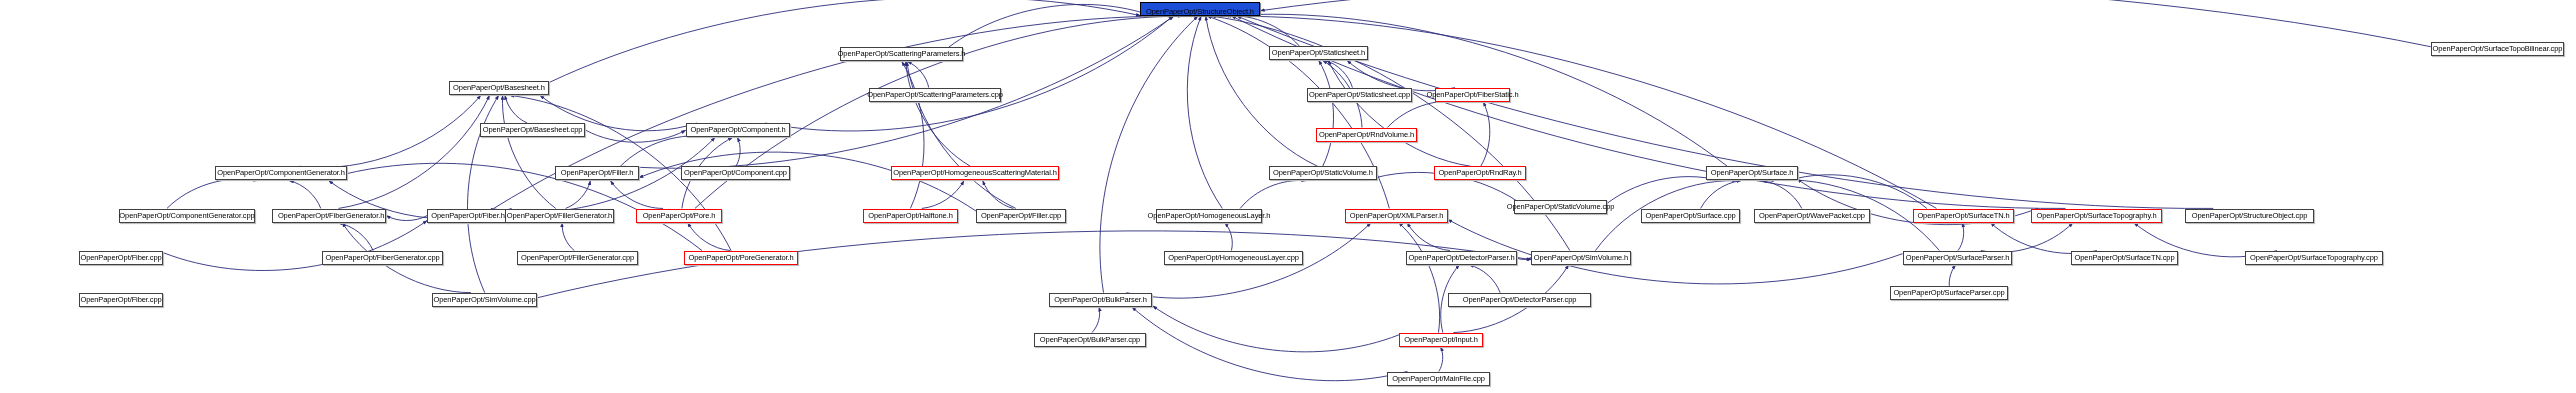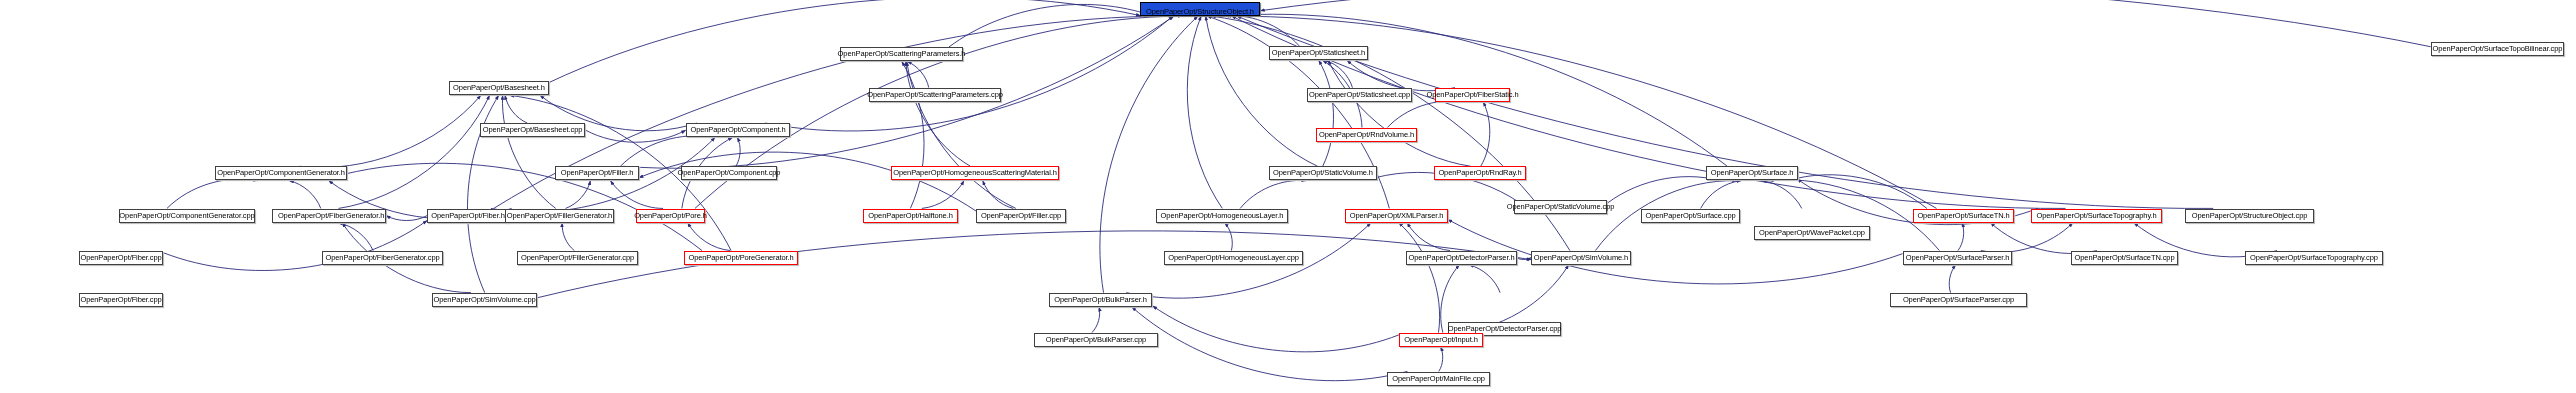--- a/index.html
+++ b/index.html
@@ -185,21 +185,21 @@
       </div>
       <div class="node red" style="left: 1316px; top: 128px; width: 101px;">
         <span class="lbl">OpenPaperOpt/RndVolume.h</span>
       </div>
       <div class="node plain" style="left: 215px; top: 166px; width: 132px;">
         <span class="lbl">OpenPaperOpt/ComponentGenerator.h</span>
       </div>
       <div class="node plain" style="left: 555px; top: 166px; width: 84px;">
         <span class="lbl">OpenPaperOpt/Filler.h</span>
       </div>
-      <div class="node grey" style="left: 681px; top: 166px; width: 96px;">
+      <div class="node grey" style="left: 681px; top: 166px; width: 109px;">
         <span class="lbl">OpenPaperOpt/Component.cpp</span>
       </div>
       <div class="node red" style="left: 891px; top: 166px; width: 168px;">
         <span class="lbl">OpenPaperOpt/HomogeneousScatteringMaterial.h</span>
       </div>
       <div class="node plain" style="left: 1269px; top: 166px; width: 108px;">
         <span class="lbl">OpenPaperOpt/StaticVolume.h</span>
       </div>
       <div class="node red" style="left: 1434px; top: 166px; width: 92px;">
         <span class="lbl">OpenPaperOpt/RndRay.h</span>
@@ -212,42 +212,42 @@
       </div>
       <div class="node plain" style="left: 272px; top: 209px; width: 114px; padding-left: 8px;">
         <span class="lbl">OpenPaperOpt/FiberGenerator.h</span>
       </div>
       <div class="node plain" style="left: 427px; top: 209px; width: 82px;">
         <span class="lbl">OpenPaperOpt/Fiber.h</span>
       </div>
       <div class="node plain" style="left: 505px; top: 209px; width: 109px;">
         <span class="lbl">OpenPaperOpt/FillerGenerator.h</span>
       </div>
-      <div class="node red" style="left: 636px; top: 209px; width: 69px; text-align: center;">
+      <div class="node red" style="left: 636px; top: 209px; width: 86px; text-align: center;">
         <span class="lbl">OpenPaperOpt/Pore.h</span>
       </div>
       <div class="node red" style="left: 863px; top: 209px; width: 95px;">
         <span class="lbl">OpenPaperOpt/Halftone.h</span>
       </div>
       <div class="node grey" style="left: 976px; top: 209px; width: 90px;">
         <span class="lbl">OpenPaperOpt/Filler.cpp</span>
       </div>
-      <div class="node plain" style="left: 1156px; top: 209px; width: 132px;">
+      <div class="node plain" style="left: 1156px; top: 209px; width: 106px;">
         <span class="lbl">OpenPaperOpt/HomogeneousLayer.h</span>
       </div>
       <div class="node red" style="left: 1345px; top: 209px; width: 103px;">
         <span class="lbl">OpenPaperOpt/XMLParser.h</span>
       </div>
       <div class="node plain" style="left: 1514px; top: 200px; width: 93px;">
         <span class="lbl">OpenPaperOpt/StaticVolume.cpp</span>
       </div>
       <div class="node plain" style="left: 1641px; top: 209px; width: 99px;">
         <span class="lbl">OpenPaperOpt/Surface.cpp</span>
       </div>
-      <div class="node plain" style="left: 1754px; top: 209px; width: 116px; margin-top: 17px;">
+      <div class="node plain" style="left: 1754px; top: 209px; width: 116px;">
         <span class="lbl">OpenPaperOpt/WavePacket.cpp</span>
       </div>
       <div class="node red" style="left: 1913px; top: 209px; width: 101px;">
         <span class="lbl">OpenPaperOpt/SurfaceTN.h</span>
       </div>
       <div class="node red" style="left: 2031px; top: 209px; width: 131px;">
         <span class="lbl">OpenPaperOpt/SurfaceTopography.h</span>
       </div>
       <div class="node grey" style="left: 2185px; top: 209px; width: 129px;">
         <span class="lbl">OpenPaperOpt/StructureObject.cpp</span>
@@ -284,30 +284,30 @@
       </div>
       <div class="node plain" style="left: 79px; top: 293px; width: 84px;">
         <span class="lbl">OpenPaperOpt/Fiber.cpp</span>
       </div>
       <div class="node plain" style="left: 432px; top: 293px; width: 105px;">
         <span class="lbl">OpenPaperOpt/SimVolume.cpp</span>
       </div>
       <div class="node plain" style="left: 1049px; top: 293px; width: 103px;">
         <span class="lbl">OpenPaperOpt/BulkParser.h</span>
       </div>
-      <div class="node plain" style="left: 1448px; top: 293px; width: 113px; margin-top: 29px;">
+      <div class="node plain" style="left: 1448px; top: 293px; width: 143px;">
         <span class="lbl">OpenPaperOpt/DetectorParser.cpp</span>
       </div>
-      <div class="node plain" style="left: 1890px; top: 293px; width: 137px;">
+      <div class="node plain" style="left: 1890px; top: 286px; width: 118px;">
         <span class="lbl">OpenPaperOpt/SurfaceParser.cpp</span>
       </div>
       <div class="node red" style="left: 1399px; top: 333px; width: 84px;">
         <span class="lbl">OpenPaperOpt/Input.h</span>
       </div>
-      <div class="node plain" style="left: 1034px; top: 333px; width: 124px;">
+      <div class="node plain" style="left: 1034px; top: 333px; width: 112px;">
         <span class="lbl">OpenPaperOpt/BulkParser.cpp</span>
       </div>
       <div class="node plain" style="left: 1387px; top: 372px; width: 103px;">
         <span class="lbl">OpenPaperOpt/MainFile.cpp</span>
       </div>
     </div>
 </div>
 
 
 </body></html>

